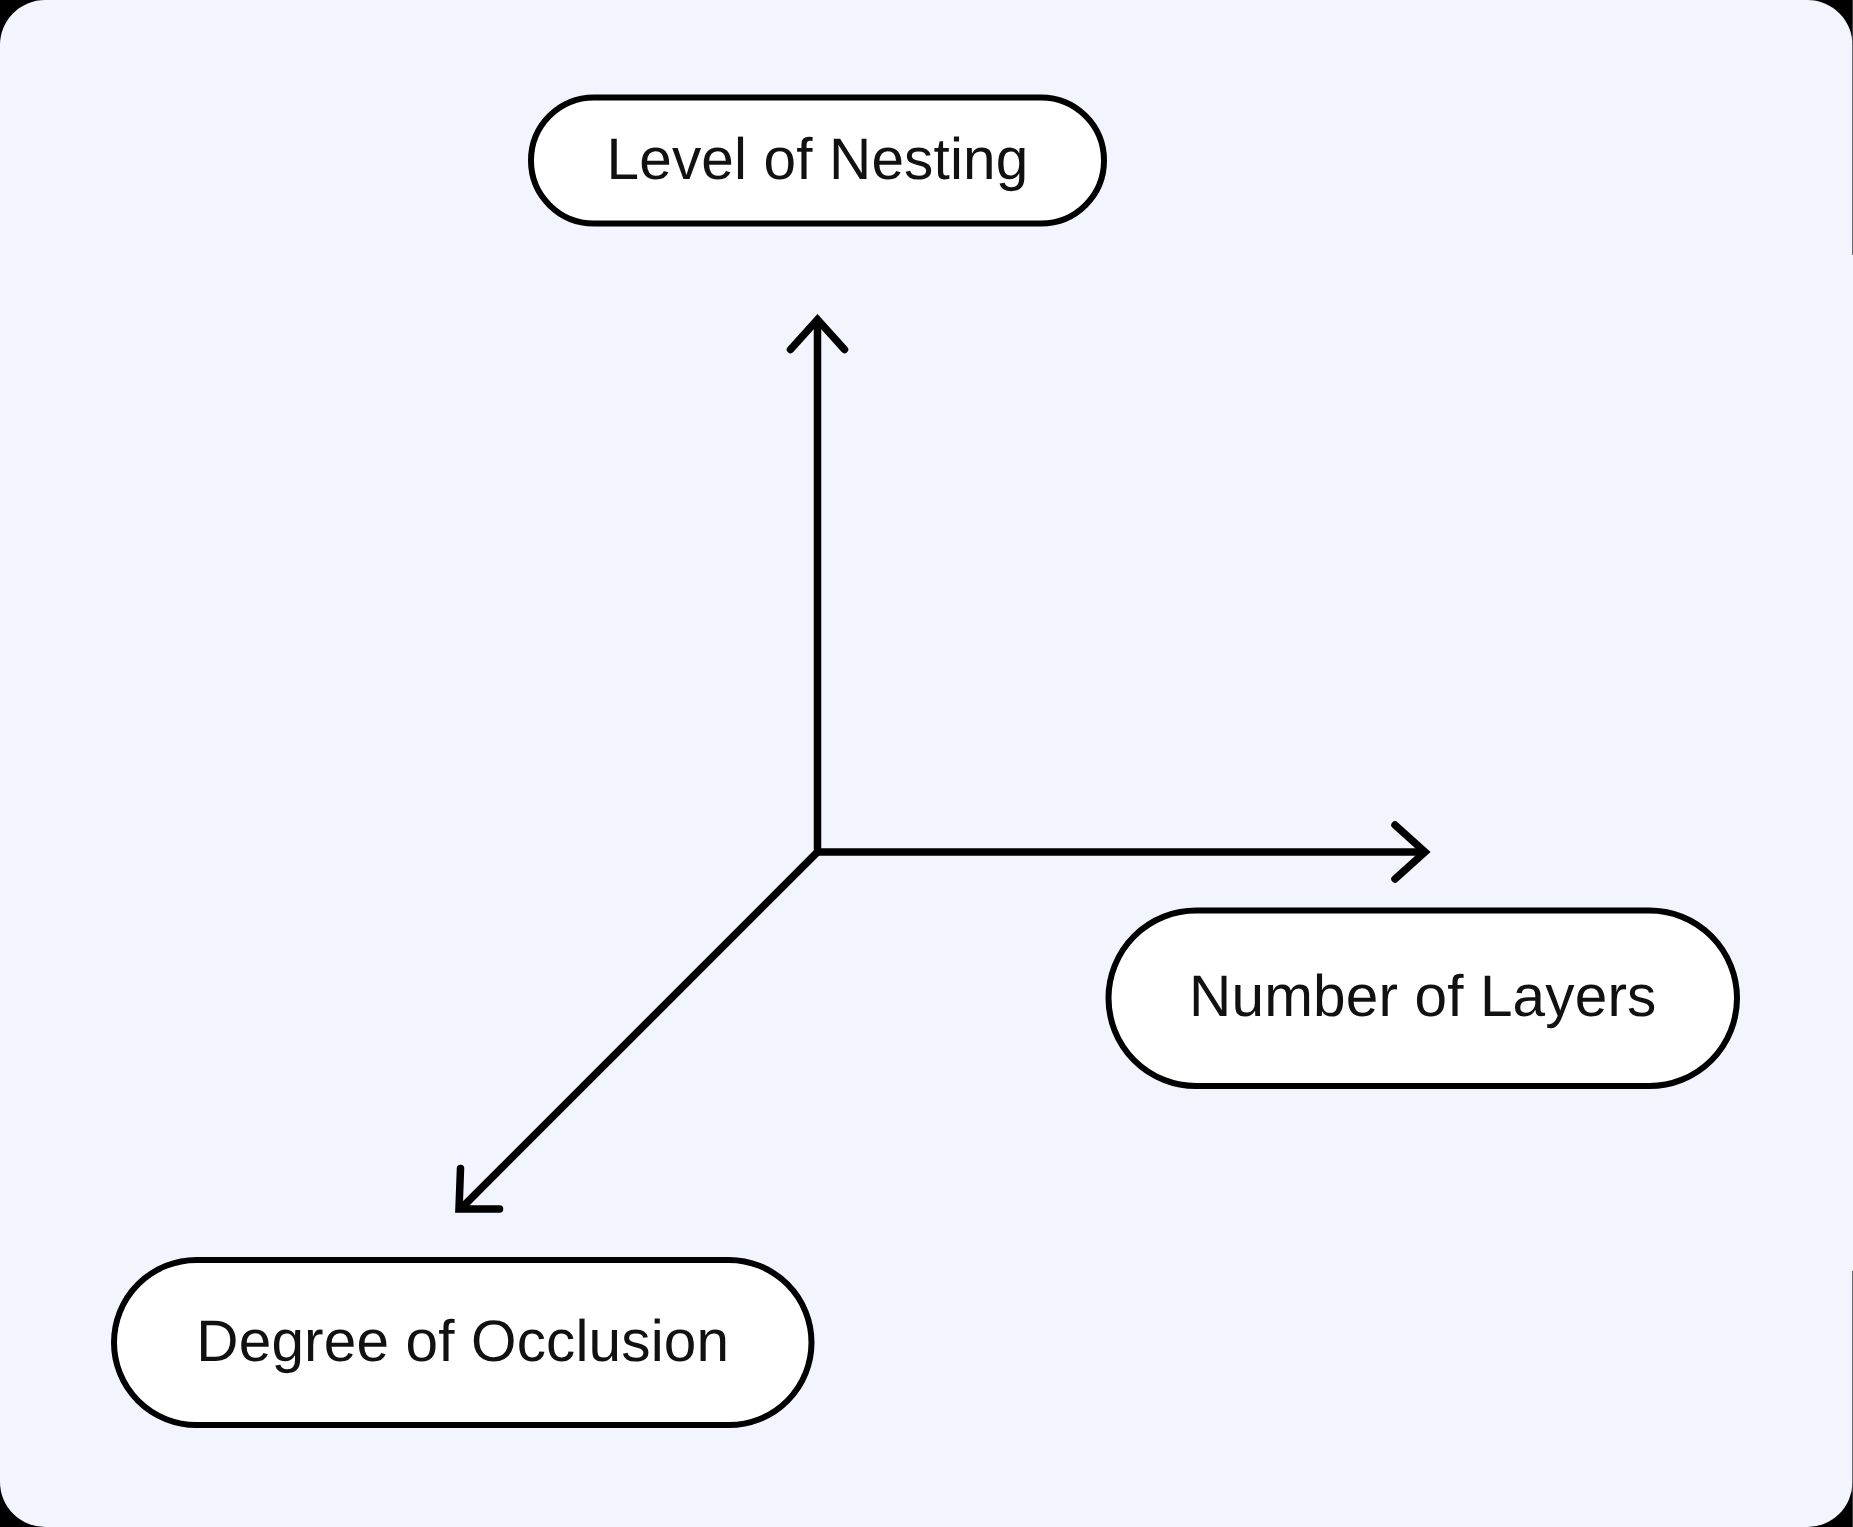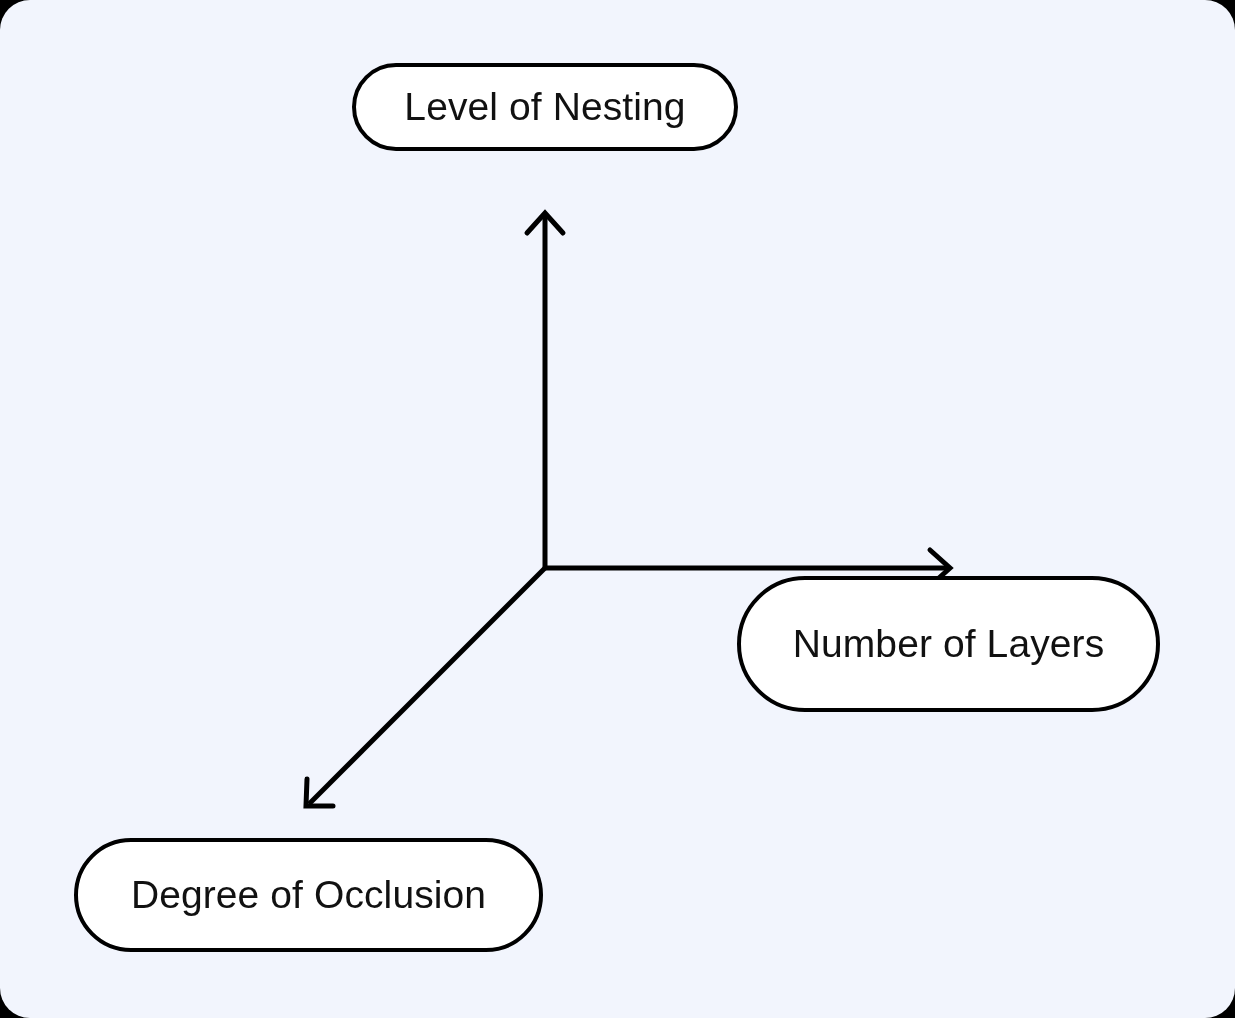--- a/index.html
+++ b/index.html
@@ -57,23 +57,23 @@
   
   #node-level-of-nesting {
     left: 352px;
     top: 63px;
     width: 386px;
     height: 88px;
   }
 
   #node-number-of-layers {
     left: 737px;
-    top: 576px;
+    top: 605px;
     width: 423px;
-    height: 136px;
+    height: 121px;
   }
 
   #node-degree-of-occlusion {
     left: 74px;
     top: 838px;
     width: 469px;
     height: 114px;
     text-align: center;
   }
 </style>

